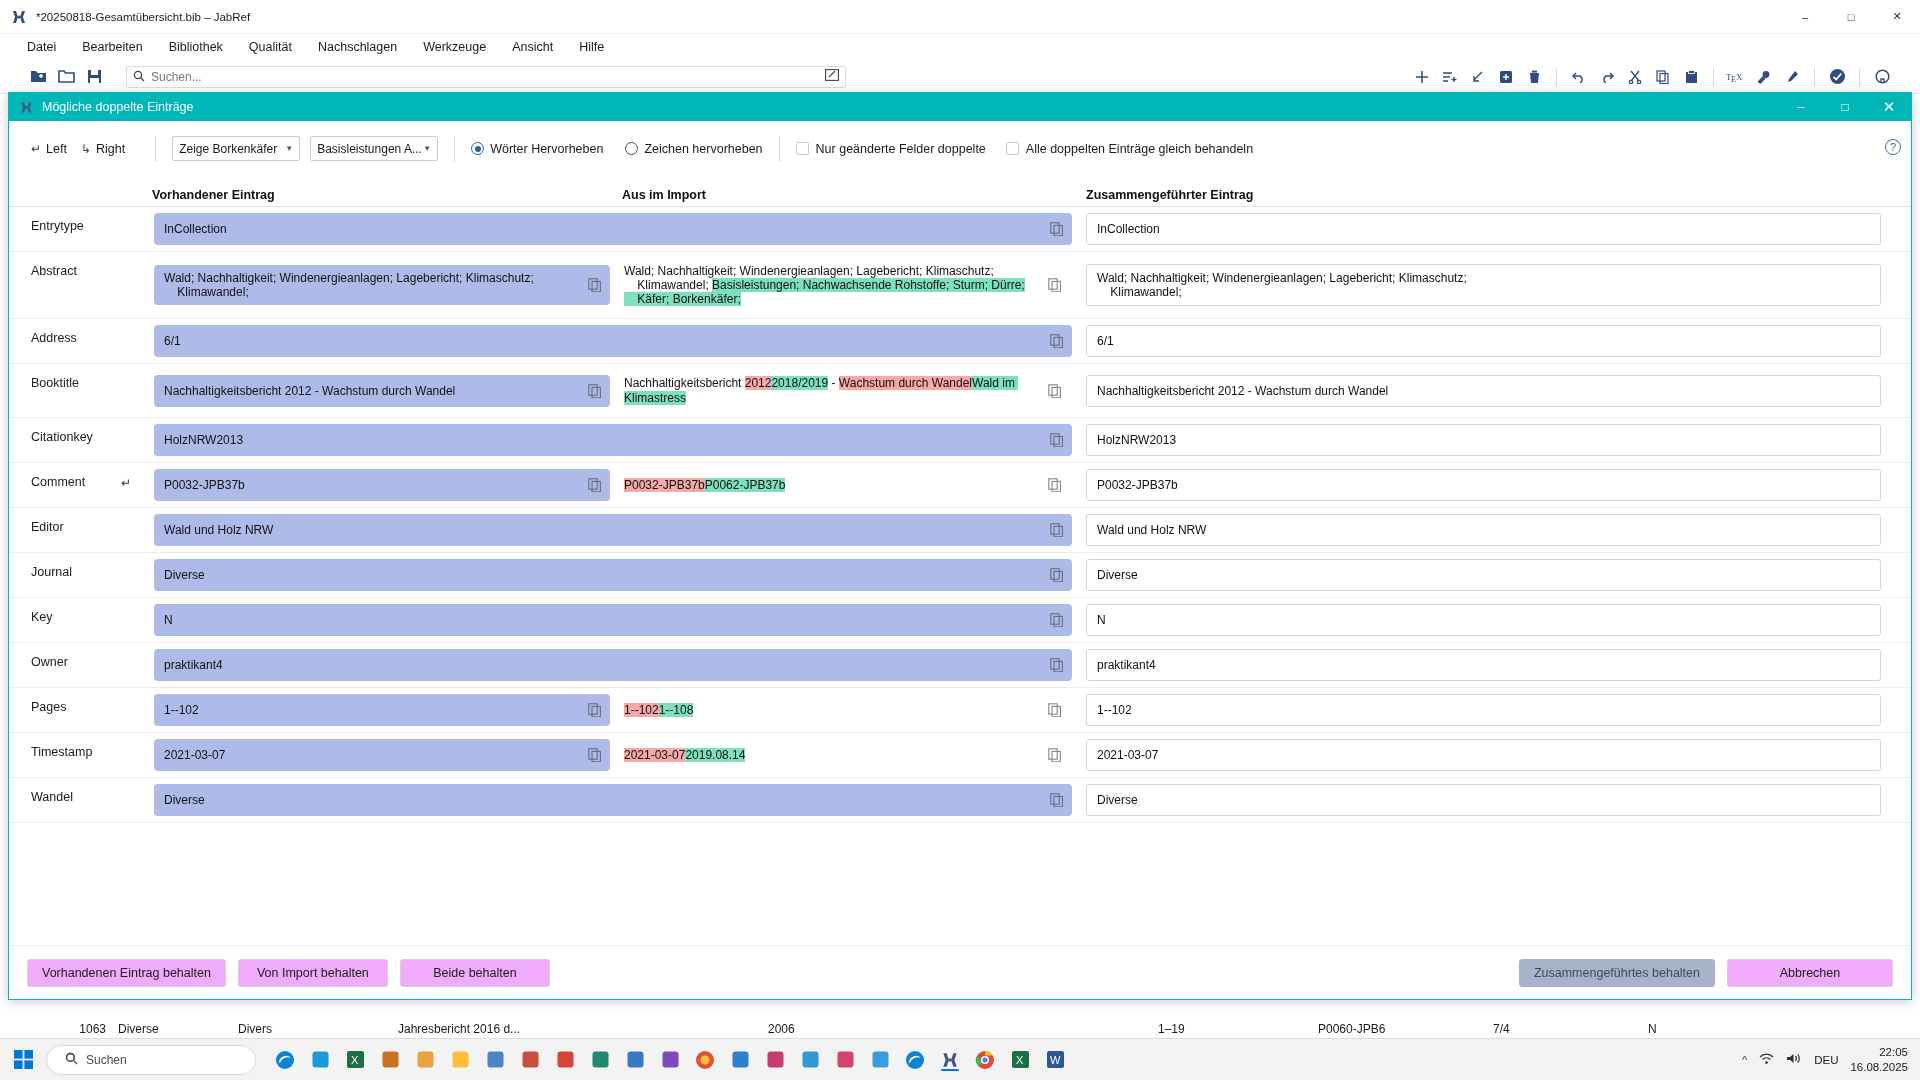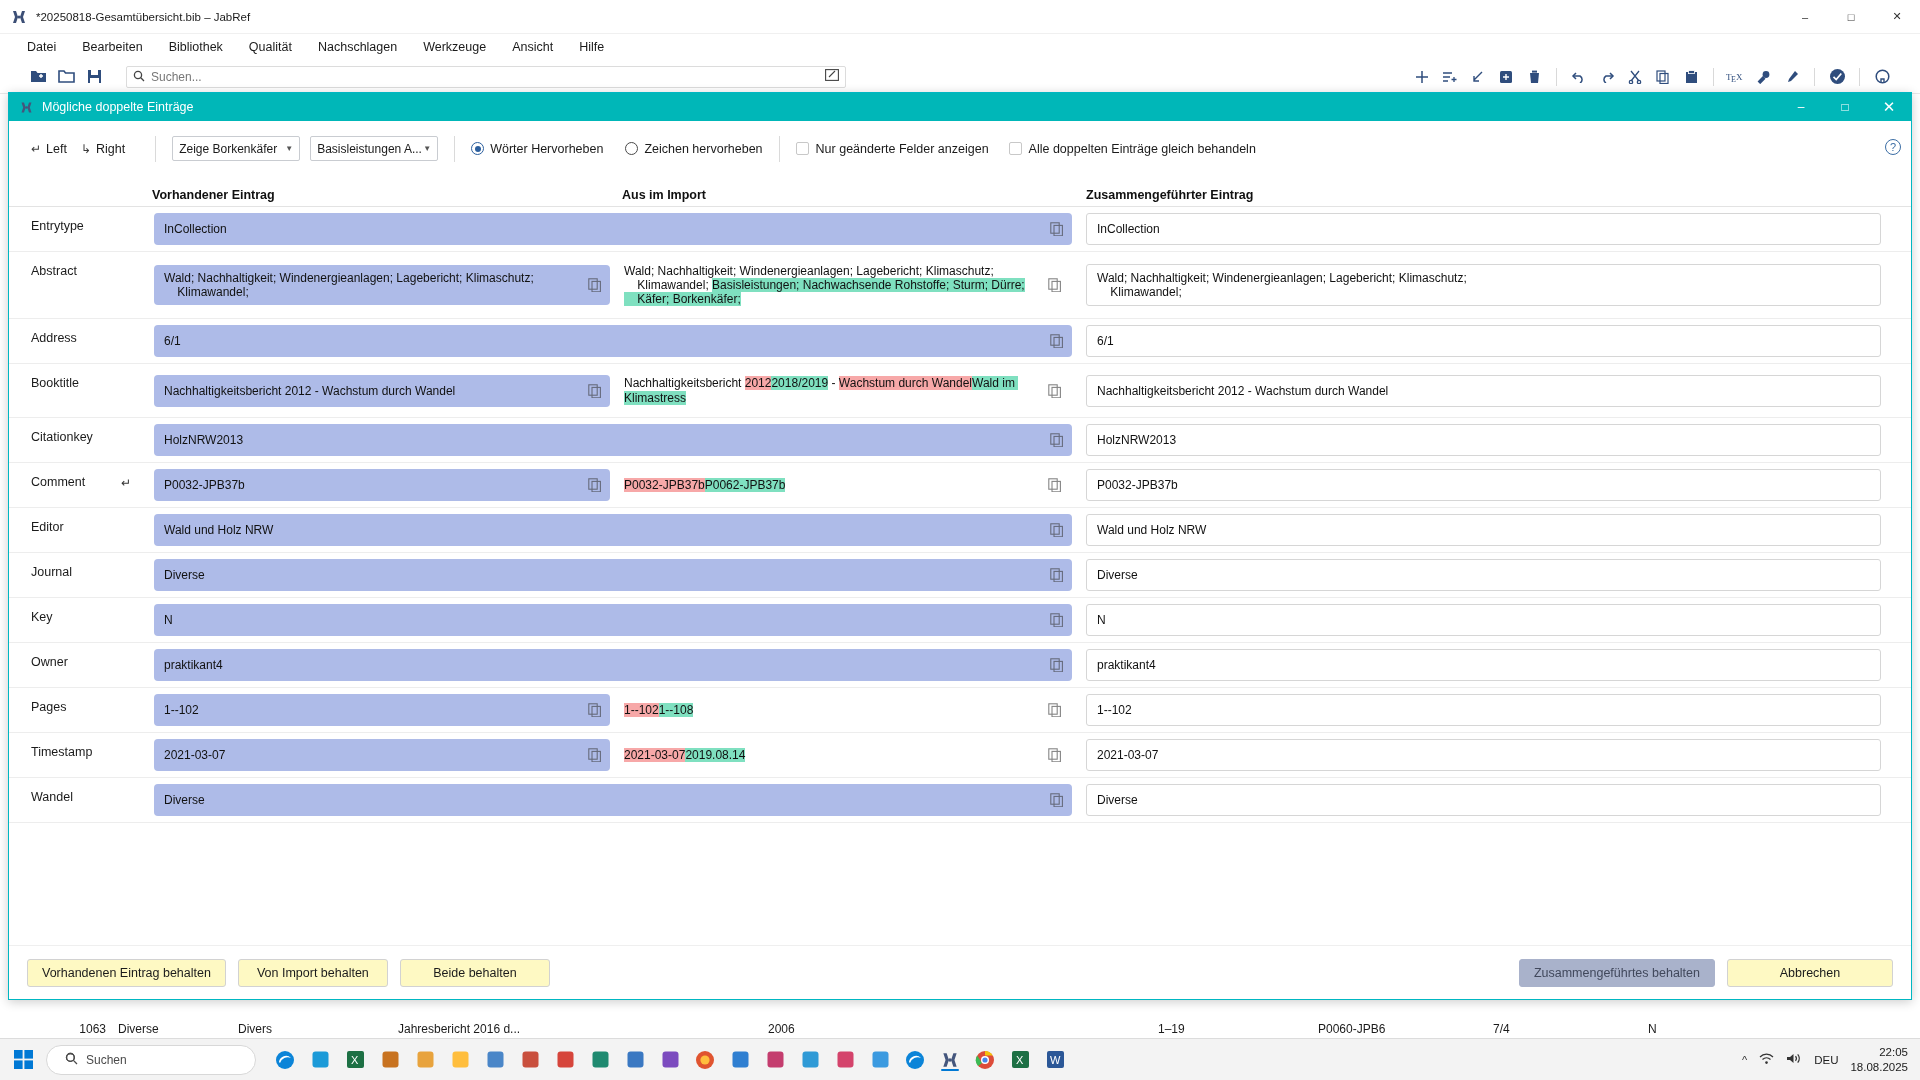--- a/index.html
+++ b/index.html
@@ -156,21 +156,21 @@
   .hl-add { background: #7fe0c0; }
   .hl-del { background: #f7a8a8; }
 
   
   .dlg-footer {
     height: 54px; flex: 0 0 54px; display: flex; align-items: center;
     padding: 0 18px; background: #fff; border-top: 1px solid #efefef;
   }
   .btn {
     height: 28px; min-width: 150px; border: 1px solid #d2d2d2; border-radius: 3px;
-    background: #fef9c3; display: flex; align-items: center; justify-content: center;
+    background: #f0abfc; display: flex; align-items: center; justify-content: center;
     font-size: 12.5px; color: #1b1b1b; margin-right: 12px; padding: 0 14px;
   }
   .btn.primary-disabled { background: #a9b2cb; border-color: #a9b2cb; color: #41485c; }
   .footer-right { margin-left: auto; display: flex; }
   .footer-right .btn { margin-right: 0; margin-left: 12px; min-width: 166px; }
 
   
   .taskbar {
     position: absolute; left: 0; bottom: 0; width: 1920px; height: 42px;
     background: #f3f3f3; display: flex; align-items: center; border-top: 1px solid #dcdcdc;
@@ -418,21 +418,21 @@
           <label class="radio">
             <span class="dot off"></span>
             <span>Zeichen hervorheben</span>
           </label>
         </div>
 
         <div class="vsep"></div>
 
         <label class="check">
           <span class="box"></span>
-          <span>Nur geänderte Felder anzeigen</span>
+          <span>Nur geänderte Felder doppelte</span>
         </label>
         <label class="check">
           <span class="box"></span>
           <span>Alle doppelten Einträge gleich behandeln</span>
         </label>
       </div>
 
       <div class="col-header">
         <div style="width:143px;flex:0 0 143px"></div>
         <div style="flex:0 0 462px" class="ch-label">Vorhandener Eintrag</div>
@@ -889,18 +889,18 @@
       <span>
         <svg width="16" height="13" viewBox="0 0 16 13">
             <path d="M1 5h3l3.5-3v9L4 8H1z" fill="#333"></path>
             <path d="M9.5 4.2 A3.6 3.6 0 0 1 9.5 8.8" fill="none" stroke="#333" stroke-width="1.2"></path>
             <path d="M11.7 2.4 A6.5 6.5 0 0 1 11.7 10.6" fill="none" stroke="#333" stroke-width="1.2"></path>
           </svg>
       </span>
       <span class="tb-lang">DEU</span>
       <div class="tb-clock">
         <div>22:05</div>
-        <div>18.08.2025</div>
+        <div>16.08.2025</div>
       </div>
     </div>
   </div>
 
 </div>
 
 </body></html>

